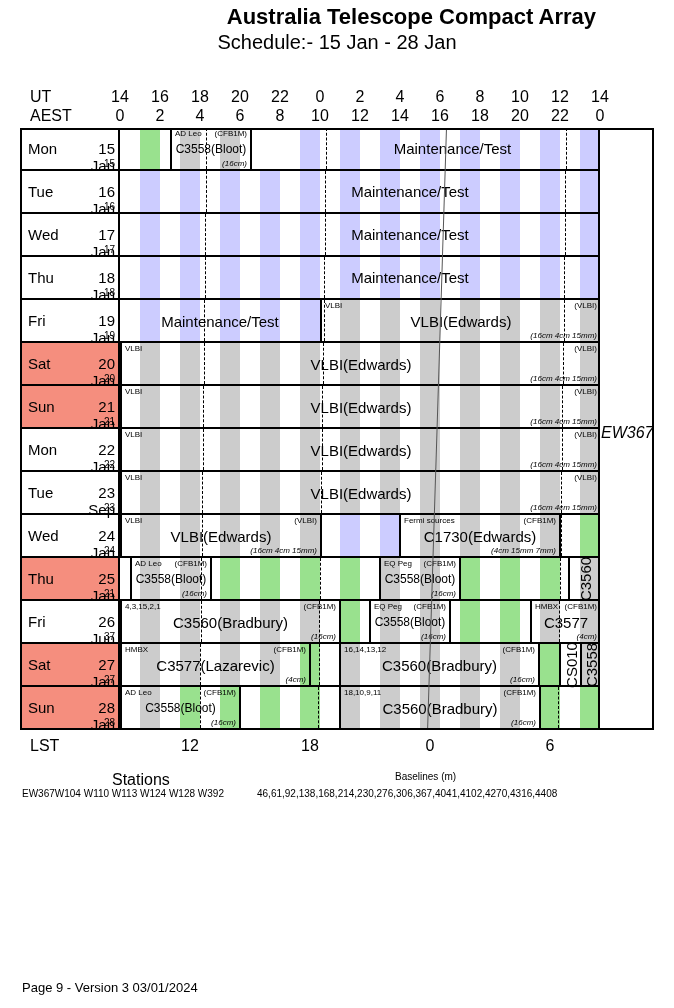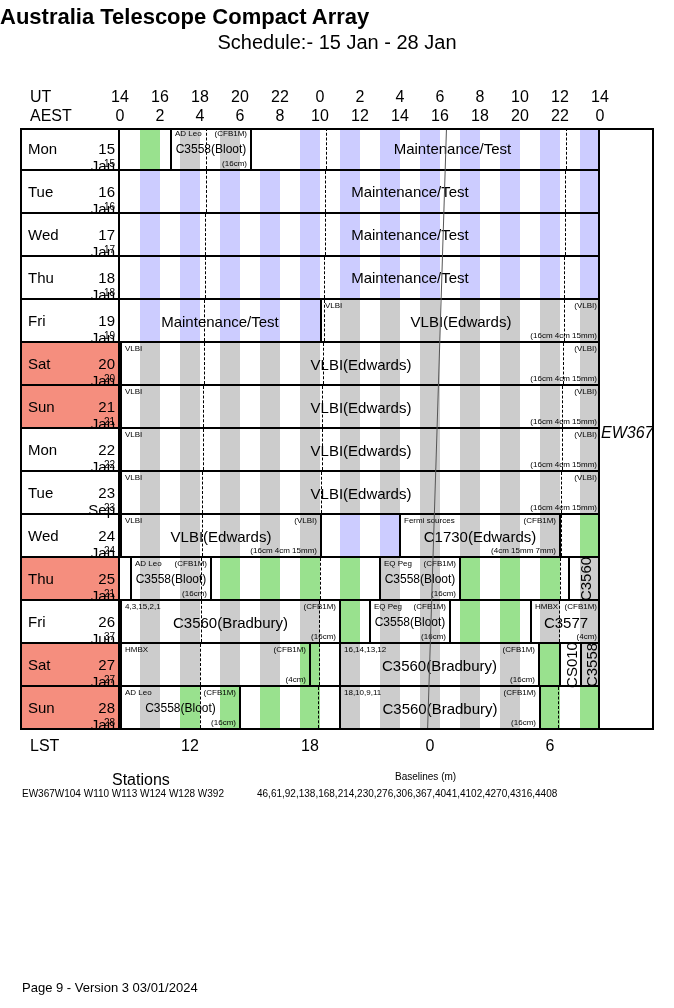--- a/index.html
+++ b/index.html
@@ -1,35 +1,35 @@
 <!DOCTYPE html>
 <html><head>
 <meta charset="utf-8">
 <style>
   html,body{margin:0;padding:0;background:#fff;}
   body{width:674px;height:1008px;position:relative;overflow:hidden;font-family:"Liberation Sans",sans-serif;color:#000;}
   .abs{position:absolute;}
-  #title{left:0;width:596px;top:4px;text-align:left;font-weight:bold;font-size:22px;}
+  #title{left:0;width:596px;top:4px;text-align:right;font-weight:bold;font-size:22px;}
   #subtitle{left:0;width:674px;top:31px;text-align:center;font-size:20px;}
   .axlab{font-size:16px;}
   .tick{font-size:16px;width:40px;text-align:center;}
   #grid{left:20px;top:128px;width:634px;height:602px;}
   .rowlabel{position:absolute;left:0;width:100px;height:43px;box-sizing:border-box;border-bottom:2px solid #000;}
   .rowlabel .dow{position:absolute;left:8px;top:12px;font-size:15px;}
   .rowlabel .date{position:absolute;left:51px;top:12px;font-size:15px;width:44px;text-align:right;}
   .rowlabel .num{position:absolute;right:5px;top:30px;font-size:10px;}
   .wk{background:#f58e7e;}
   .band{position:absolute;width:20px;}
   .blue{background:#ccccff;}
   .grey{background:#cccccc;}
   .green{background:#99e18e;}
   .box{position:absolute;box-sizing:border-box;border:2px solid #000;background:transparent;}
   .box .tl{position:absolute;left:3px;top:1px;font-size:8px;white-space:nowrap;}
   .box .tr{position:absolute;right:3px;top:1px;font-size:8px;white-space:nowrap;}
-  .box .br{position:absolute;right:3px;bottom:1px;font-size:8px;white-space:nowrap;}
+  .box .br{position:absolute;right:3px;bottom:1px;font-size:8px;white-space:nowrap;font-style:italic;}
   .box .mid{position:absolute;left:0;right:0;top:50%;transform:translateY(-50%);text-align:center;font-size:15px;white-space:nowrap;}
   .box .mid.sm{font-size:12px;}
   .box .vert{position:absolute;left:50%;top:50%;transform:translate(-50%,-50%) rotate(-90deg);font-size:15px;white-space:nowrap;}
   .free{position:absolute;font-size:15px;white-space:nowrap;}
   .dash{position:absolute;width:0;border-left:1px dashed #000;}
 </style>
 </head>
 <body>
 
 <div class="abs" id="title">Australia Telescope Compact Array</div>
@@ -380,20 +380,21 @@
       <div class="box" style="left:410px;top:471px;width:72px;height:45px;">
         <span class="tl">HMBX</span>
         <span class="tr">(CFB1M)</span>
         <span class="br">(4cm)</span>
         <span class="mid">C3577</span>
       </div>
       <div class="box" style="left:0px;top:514px;width:191px;height:45px;">
         <span class="tl">HMBX</span>
         <span class="tr">(CFB1M)</span>
         <span class="br">(4cm)</span>
+        <span class="mid">C3577(Lazarevic)</span>
       </div>
       <div class="box" style="left:219px;top:514px;width:201px;height:45px;">
         <span class="tl">16,14,13,12</span>
         <span class="tr">(CFB1M)</span>
         <span class="br">(16cm)</span>
         <span class="mid">C3560(Bradbury)</span>
       </div>
       <div class="box" style="left:439px;top:514px;width:23px;height:45px;">
         <span class="vert">CS010</span>
       </div>

